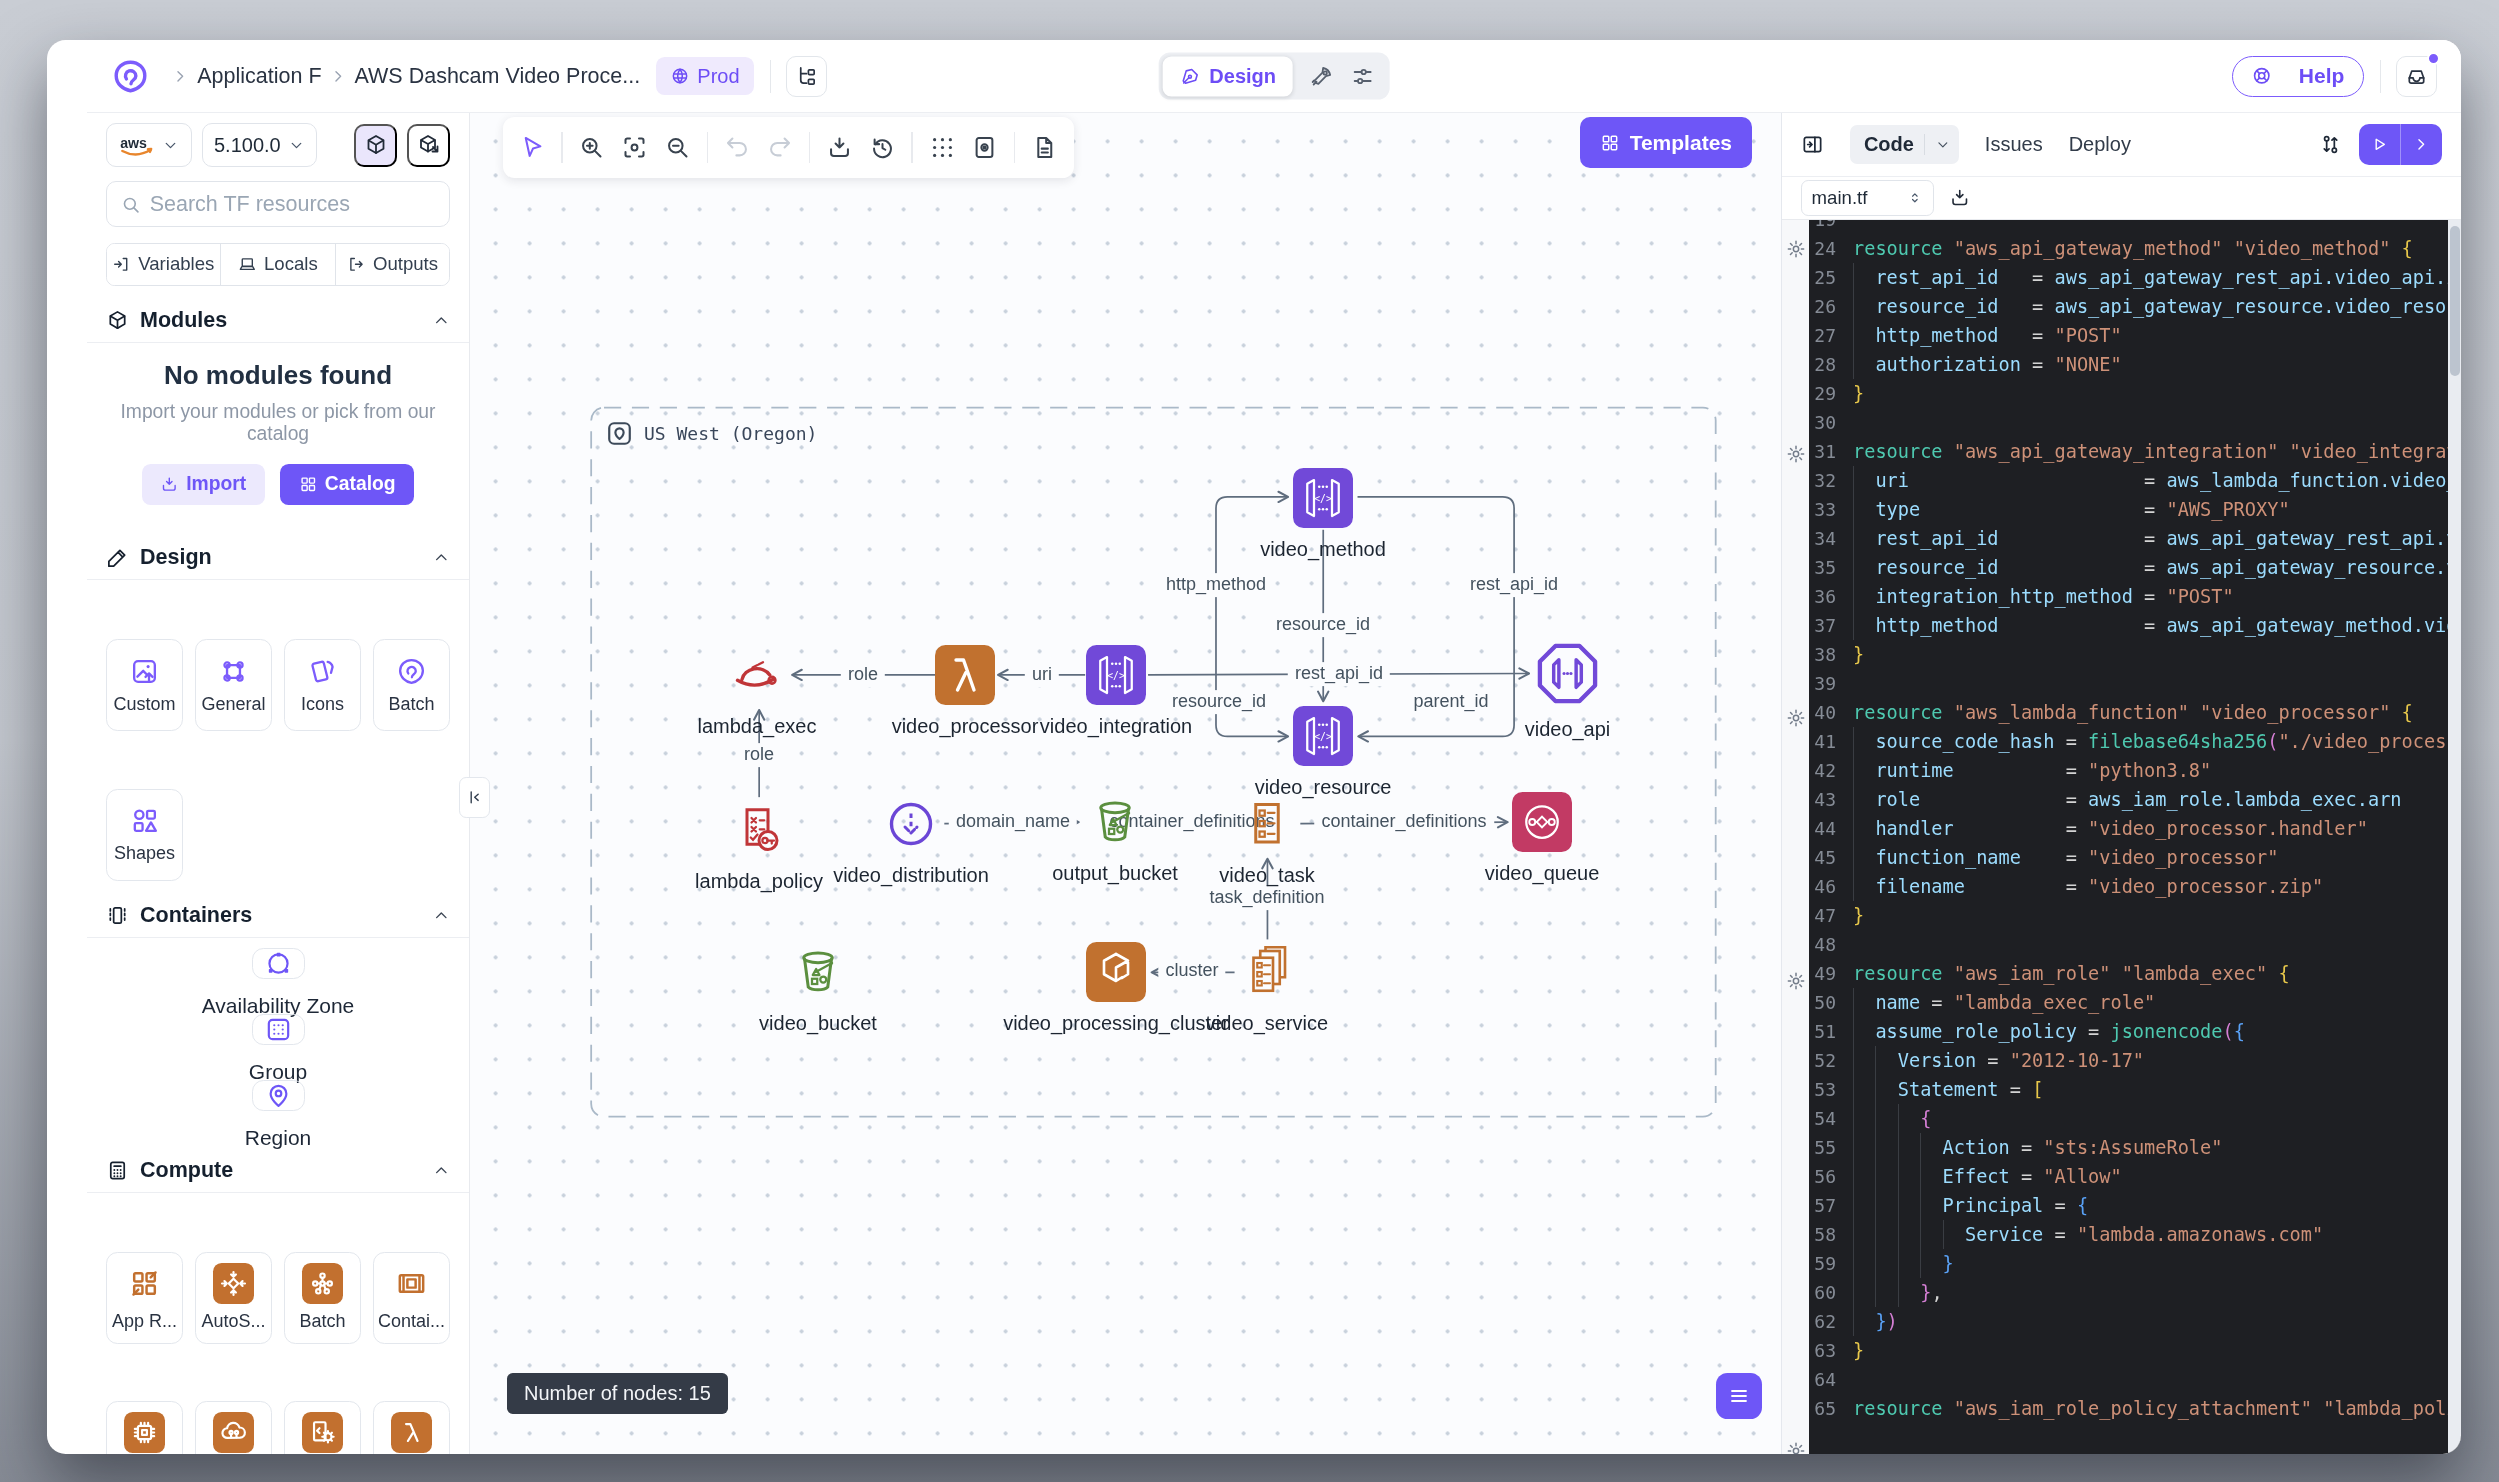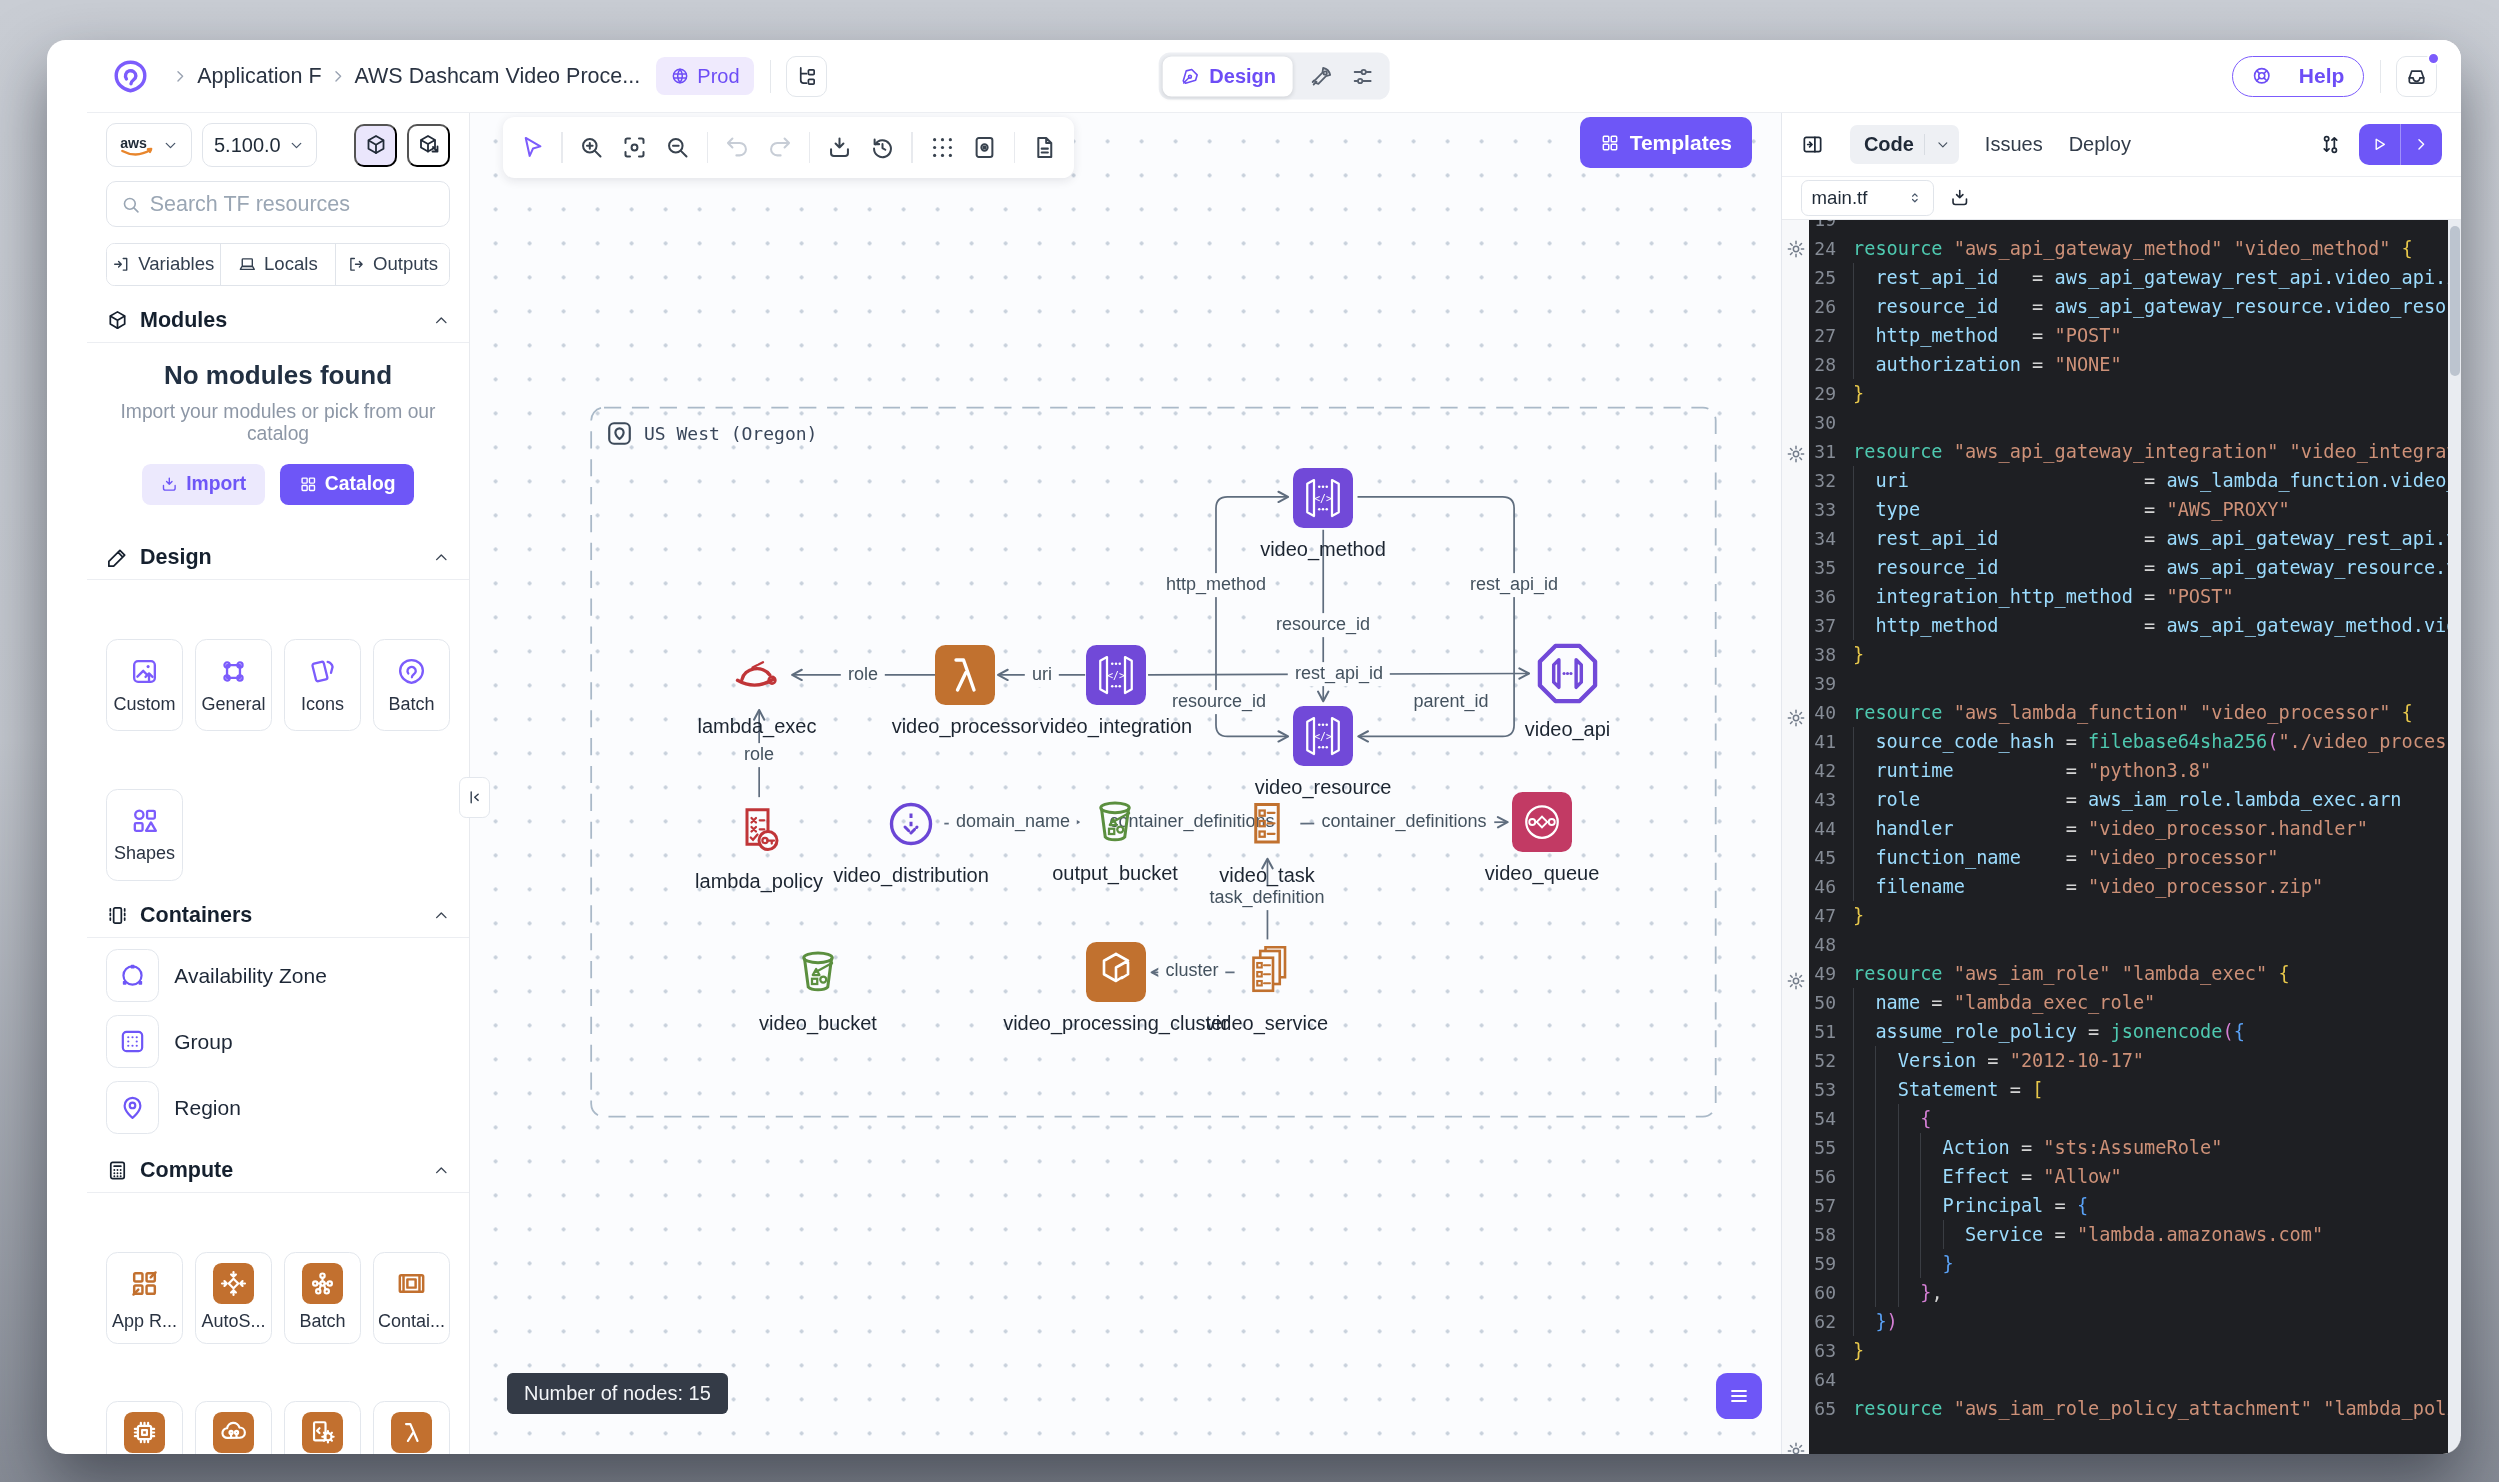--- a/index.html
+++ b/index.html
@@ -67,21 +67,21 @@
   .btn-lite .ic,.btn-solid .ic { width:18.6px; height:18.6px; }
   .tiles { display:grid; grid-template-columns:repeat(4,1fr); gap:11.4px; margin-top:13px; }
   .tile { height:92px; border:1.4px solid #e3e7ed; border-radius:11.4px; background:#fff; display:flex; flex-direction:column; align-items:center; justify-content:center; gap:7.2px;margin-top:46px; }
   .tile .t-ic { width:31px; height:31px; color:#7c5cfc; }
   .tile .t-lab { font-size:18px; color:#2a3342; white-space:nowrap; overflow:hidden; max-width:72px; }
   .tile .orange-fill { width:41px; height:41px; background:#c2702f; border-radius:8.6px; color:#fff; display:flex; align-items:center; justify-content:center; }
   .tile .orange-fill .ic { width:29px; height:29px; }
   .tile .orange-line { width:41px; height:41px; color:#c2702f; display:flex; align-items:center; justify-content:center; }
   .tile .orange-line .ic { width:33px; height:33px; }
   .clist { margin-top:10px; }
-  .citem { display:flex; align-items:center; gap:15.7px; height:56px; margin-bottom:10px; }
+  .citem { display:flex; align-items:center; gap:15.7px; height:56px; margin-bottom:10px;flex-direction:column; }
   .citem .c-ic { width:53px; height:53px; border:1.4px solid #e3e7ed; border-radius:11.4px; color:#6e56f7; display:flex; align-items:center; justify-content:center; }
   .citem .c-ic .ic { width:29px; height:29px; }
   .citem .c-lab { font-size:21px; color:#1d2736; }
   .collapse-handle { position:absolute; left:372px; top:664px; width:31px; height:41px; background:#fff; border:1.4px solid #e3e7ed; border-radius:7.2px; display:flex; align-items:center; justify-content:center; color:#333f4f; z-index:6; }
   .collapse-handle .ic { width:18.6px; height:18.6px; }
 
   
   .canvas { flex:1; position:relative; background-color:#fbfcfe; overflow:hidden;
             background-image:radial-gradient(circle,#c8d1dc 1.6px,transparent 2.1px); background-size:34px 34px; background-position:8.6px 11.4px; }
   .cv-toolbar { position:absolute; left:33px; top:4.3px; height:61px; background:#fff; border-radius:11.4px; box-shadow:0 2.9px 10px rgba(25,32,46,.10);

